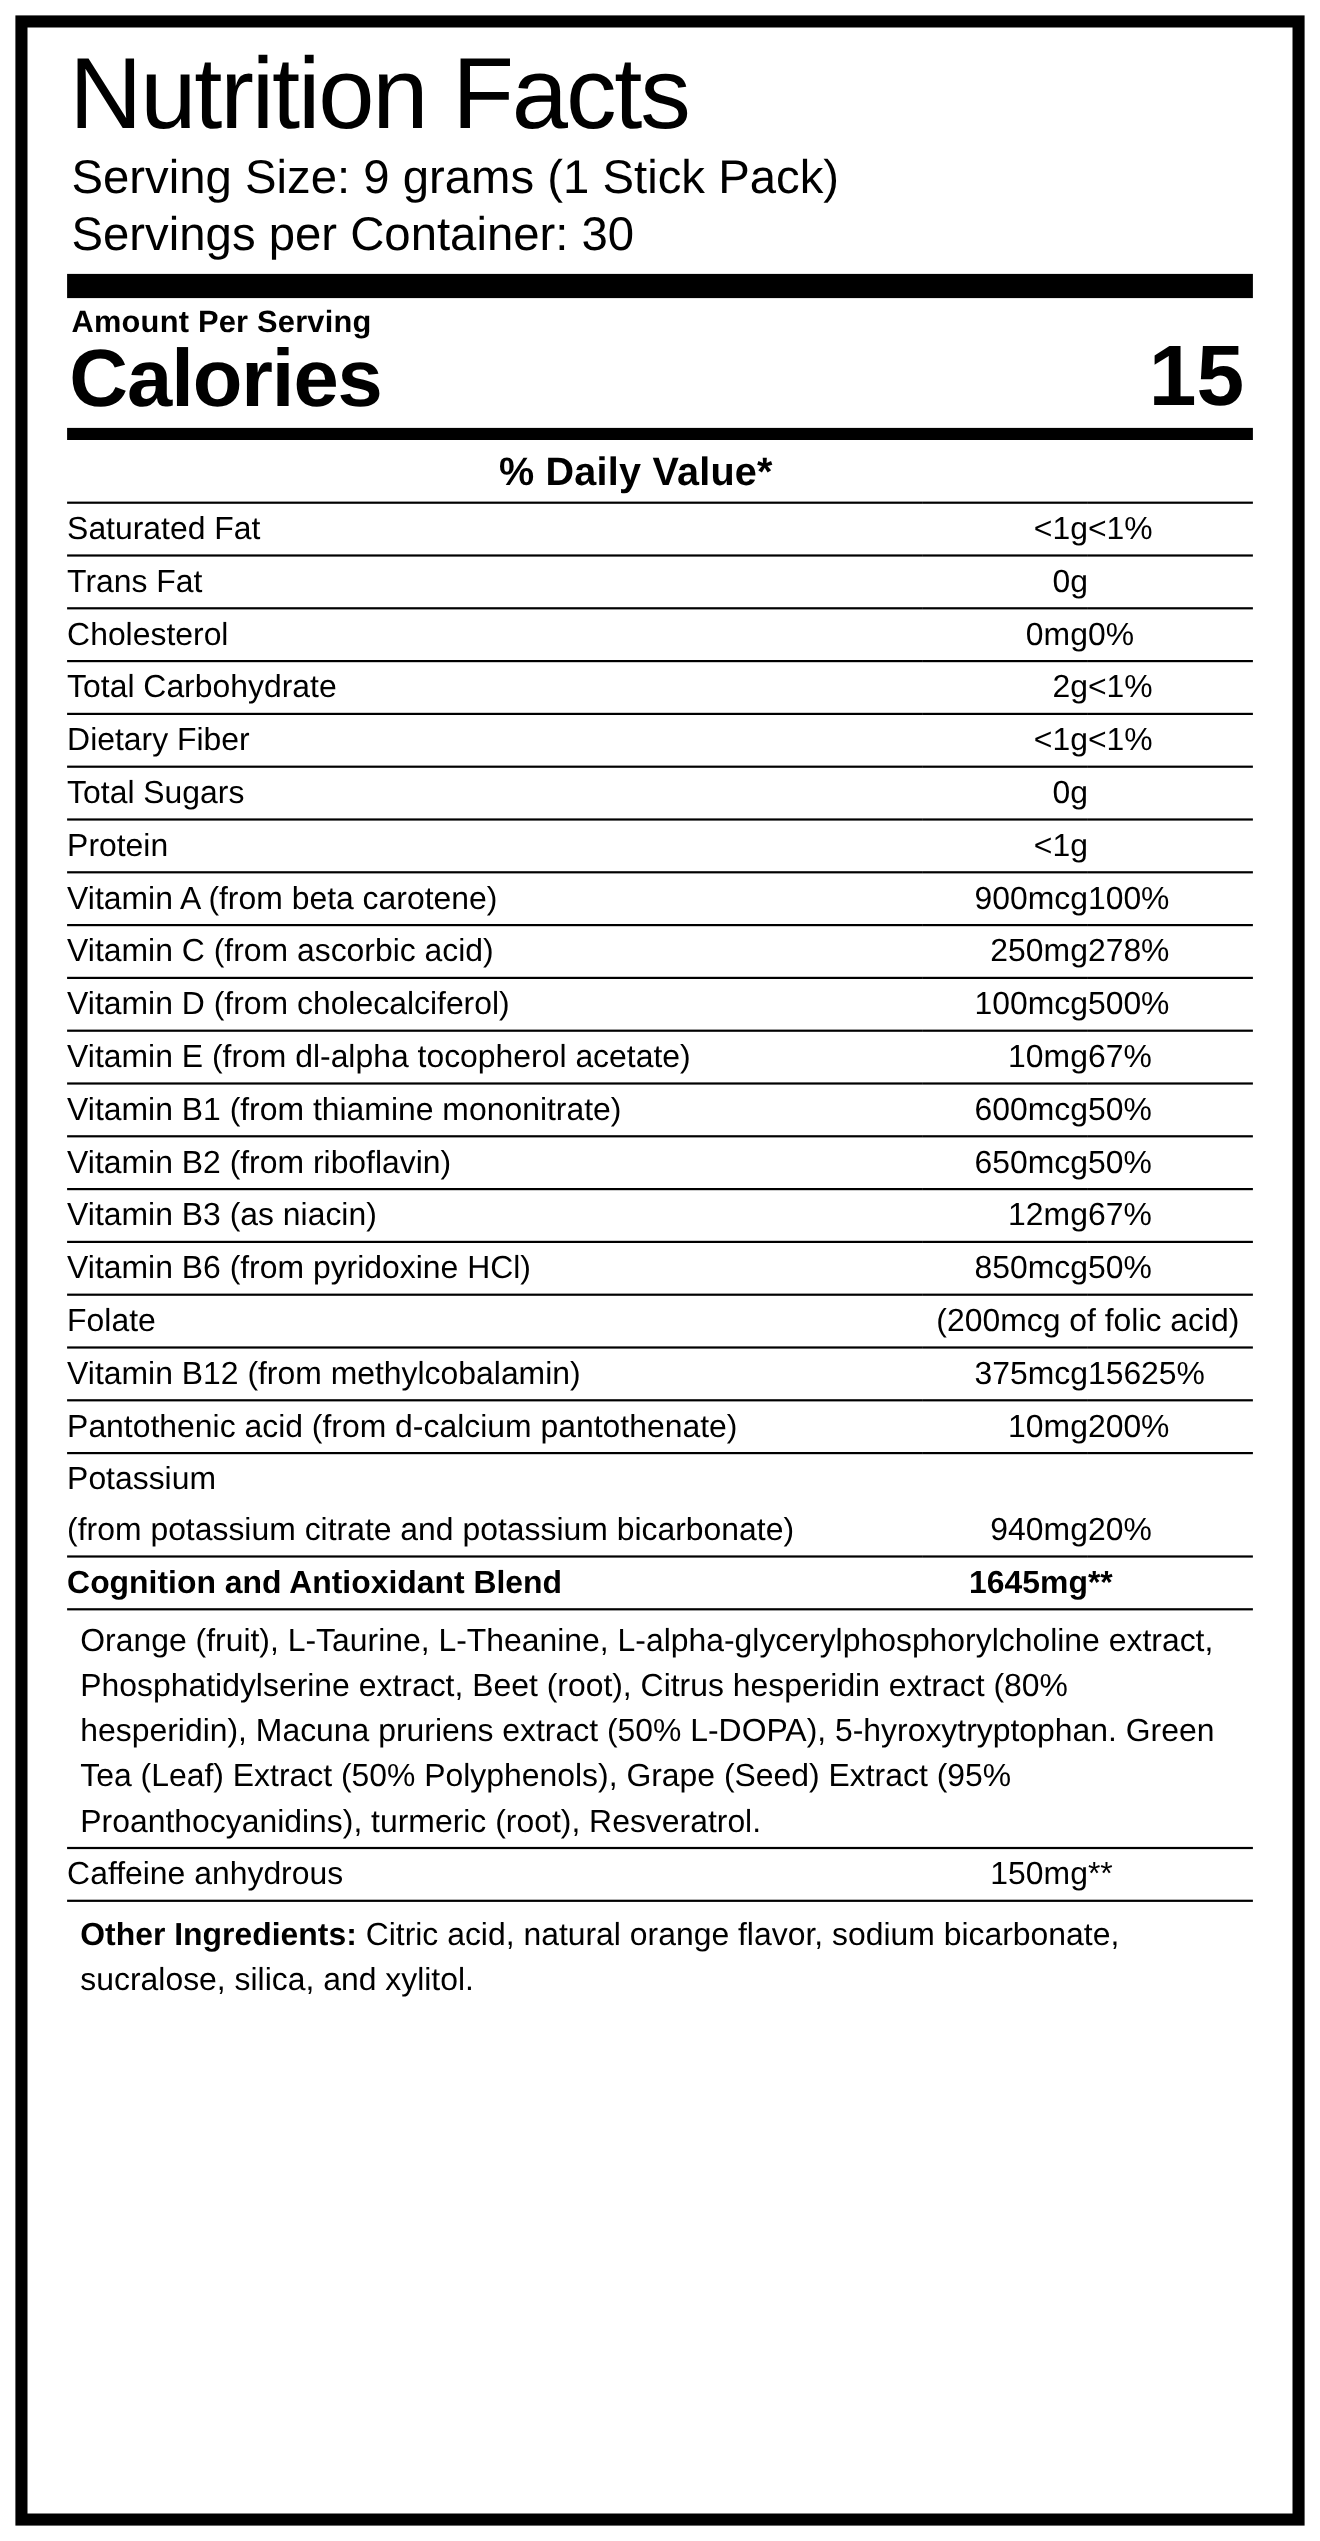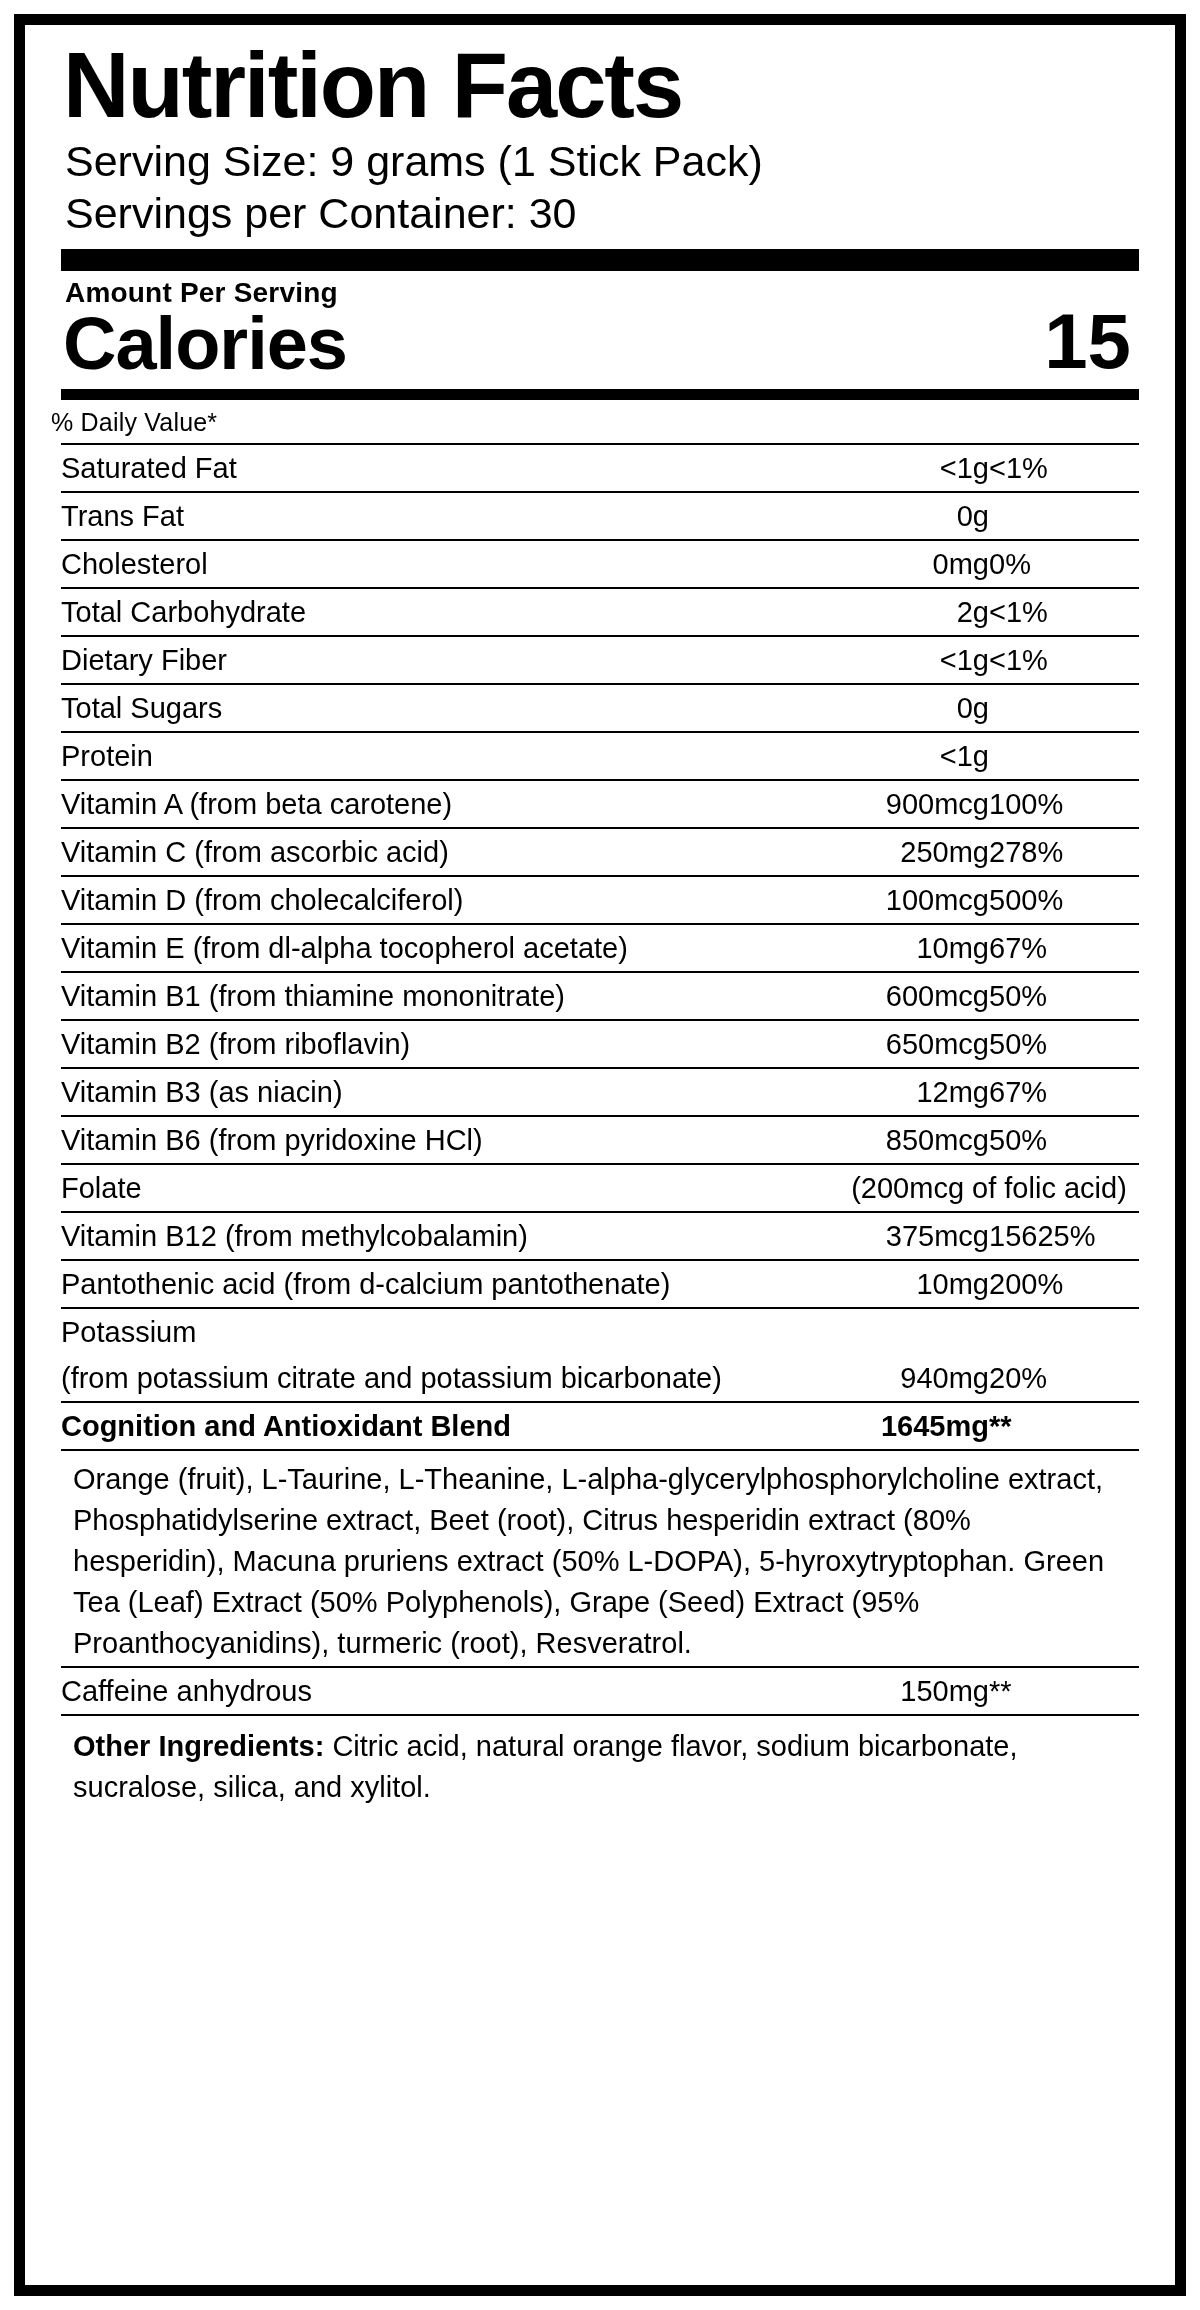--- a/index.html
+++ b/index.html
@@ -24,21 +24,21 @@
     top: 14px;
     width: 1172px;
     height: 2282px;
     box-sizing: border-box;
     border: 11px solid #000000;
     background: #ffffff;
     padding: 10px 26px 10px 26px;
   }
   .title {
     font-size: 92px;
-    font-weight: bold;
+    font-weight: normal;
     letter-spacing: -2px;
     line-height: 1.06;
     margin: 2px 0 0 12px;
   }
   .serving-line {
     font-size: 43px;
     line-height: 1.22;
     margin-left: 14px;
   }
   .rule-thick {
@@ -73,23 +73,23 @@
     font-weight: bold;
     letter-spacing: -1px;
     line-height: 1.04;
   }
   .calories-value {
     font-size: 78px;
     font-weight: bold;
     line-height: 1.04;
   }
   .dv-header {
-    text-align: left;
-    font-size: 25px;
-    font-weight: normal;
+    text-align: center;
+    font-size: 36px;
+    font-weight: bold;
     margin: 8px 44px 6px 0;
     letter-spacing: 0.2px;
   }
   table.nutri {
     width: calc(100% - 20px);
     margin: 0 10px;
     border-collapse: collapse;
     font-size: 29px;
   }
   table.nutri td {

